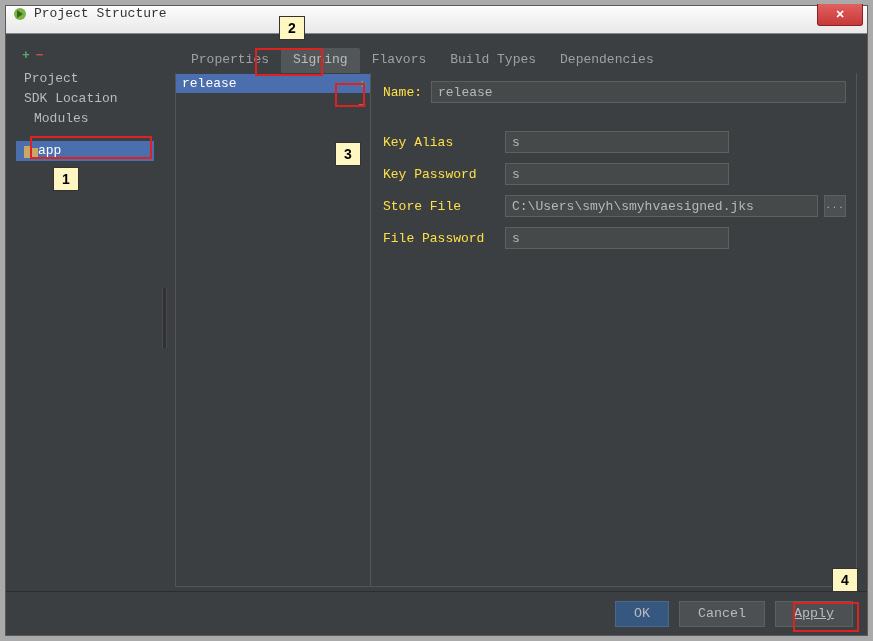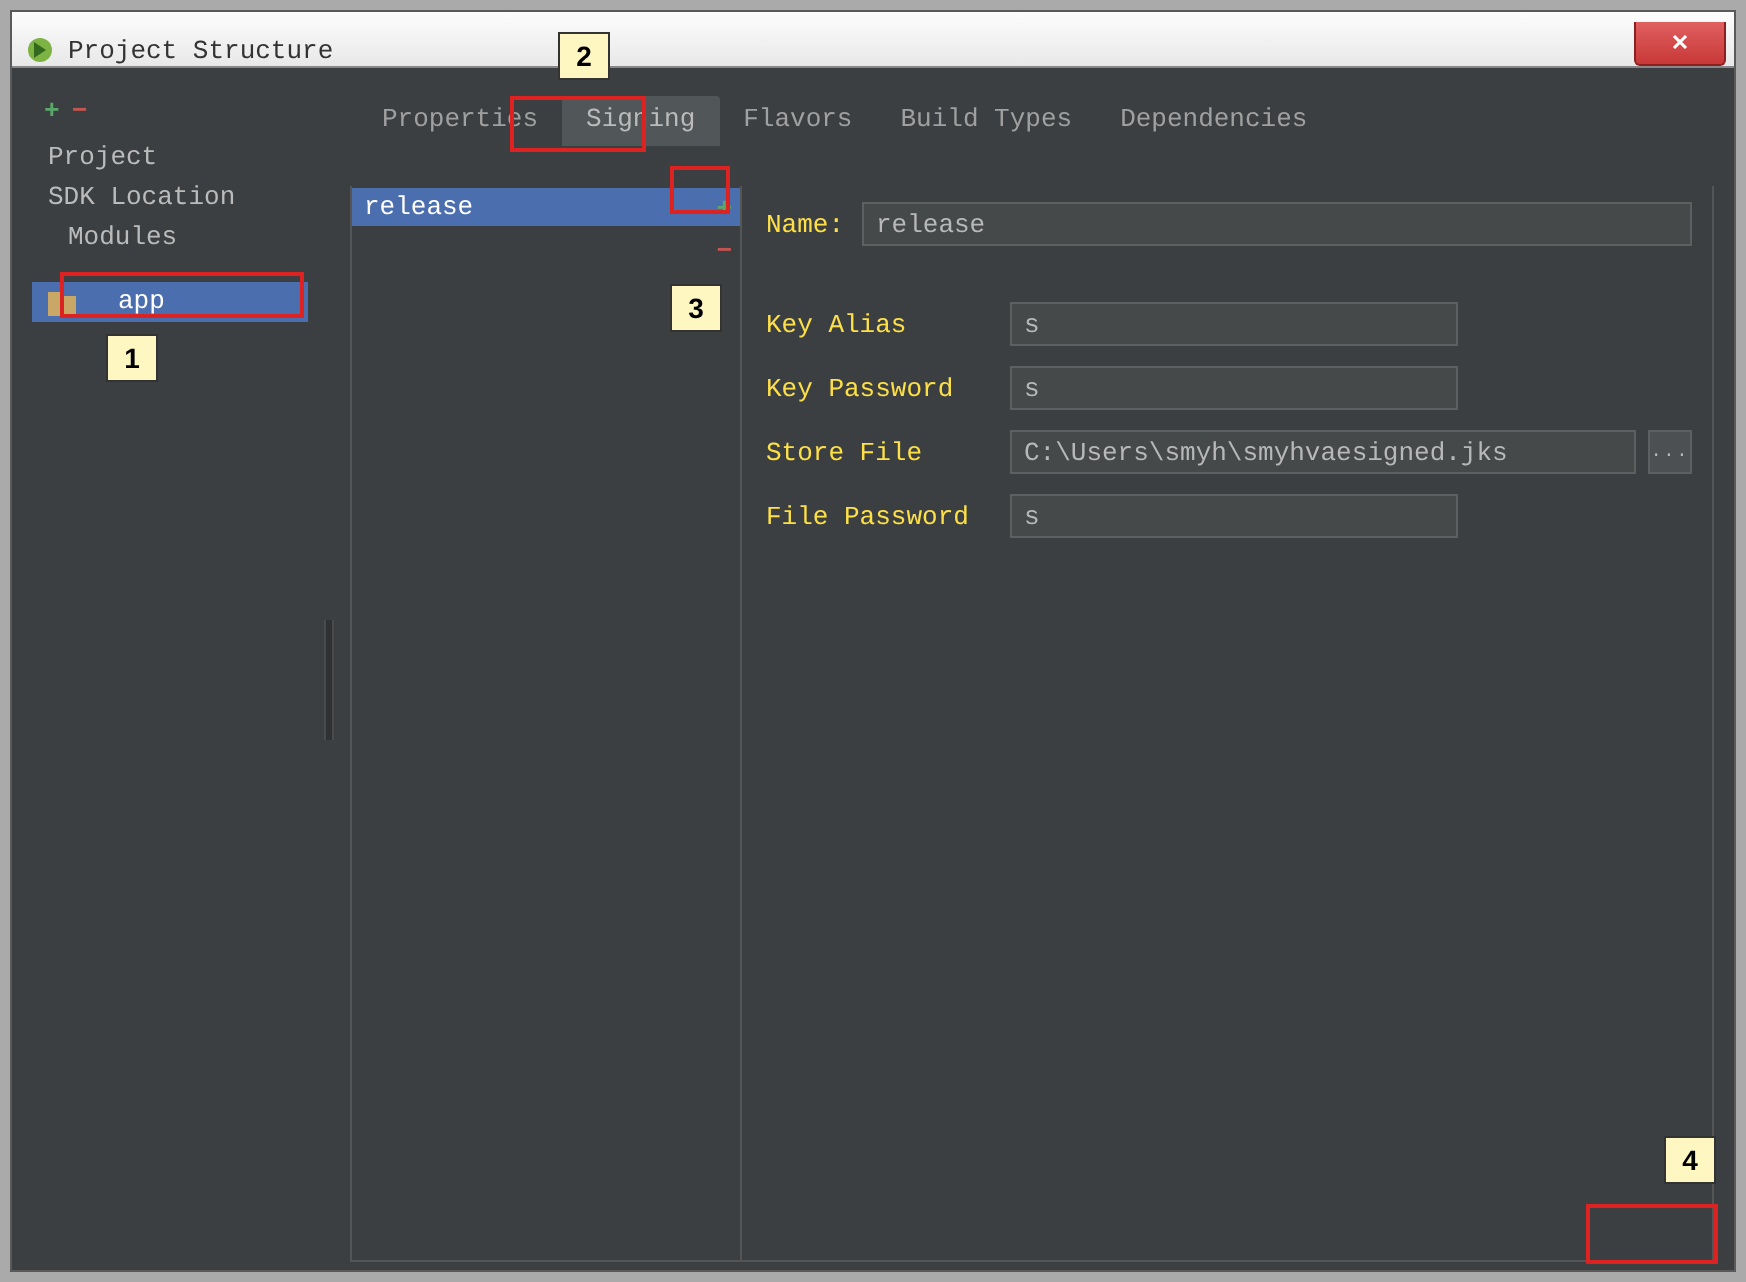--- a/index.html
+++ b/index.html
@@ -19,21 +19,21 @@
   border: 1px solid #5a5a5a;
   display: flex;
   flex-direction: column;
   position: relative;
 }
 .titlebar {
   height: 28px;
   background: linear-gradient(to bottom, #fdfdfd, #e8e8e8);
   border-bottom: 1px solid #888;
   display: flex;
-  align-items: flex-end;
+  align-items: flex-start;
   padding-left: 6px;
   color: #333;
 }
 .titlebar .app-icon {
   width: 16px; height: 16px;
   margin-right: 6px;
   display: flex; align-items: center; justify-content: center;
 }
 .titlebar .close-btn {
   margin-left: auto;
@@ -75,21 +75,21 @@
 }
 .icon-plus { color: #59a869; font-weight: bold; cursor: pointer; }
 .icon-minus { color: #c75450; font-weight: bold; cursor: pointer; }
 .tree {
   color: #bbbbbb;
   line-height: 20px;
 }
 .tree-item { padding: 0 4px 0 8px; white-space: nowrap; }
 .tree-sub  { padding: 0 4px 12px 18px; color: #bbbbbb; }
 .tree-module {
-  display: flex; align-items: center; gap: 21px;
+  display: flex; align-items: center; gap: 0;
   background: #4b6eaf; color: #fff;
   padding: 0 4px 0 8px;
 }
 .tree-module .mod-icon {
   width: 14px; height: 12px;
   display: inline-block;
 }
 .divider-v {
   width: 5px;
   display: flex; align-items: center; justify-content: center;
@@ -120,21 +120,20 @@
   color: #bbbbbb;
   background: #515658;
   border-radius: 2px 2px 0 0;
 }
 .panel {
   flex: 1;
   border: 1px solid #555;
   border-top: none;
   background: #3c3f41;
   display: flex;
-  margin-top: 20px;
 }
 .config-list {
   width: 195px;
   border-right: 1px solid #555;
   position: relative;
 }
 .config-list .item {
   background: #4b6eaf;
   color: #fff;
   padding: 2px 6px;
@@ -322,20 +321,25 @@
               <label>File Password</label>
               <input class="text-field short" value="s" style="">
             </div>
           </div>
 
         </div>
       </div>
 
     </div>
 
+    <div class="bottom-bar">
+      <button class="btn primary">OK</button>
+      <button class="btn">Cancel</button>
+      <button class="btn" style="text-decoration: underline">Apply</button>
+    </div>
   </div>
 
   <div id="co1" class="callout"></div>
   <div id="cn1" class="callout-num">1</div>
   <div id="co2" class="callout"></div>
   <div id="cn2" class="callout-num">2</div>
   <div id="co3" class="callout"></div>
   <div id="cn3" class="callout-num">3</div>
   <div id="co4" class="callout"></div>
   <div id="cn4" class="callout-num">4</div>

